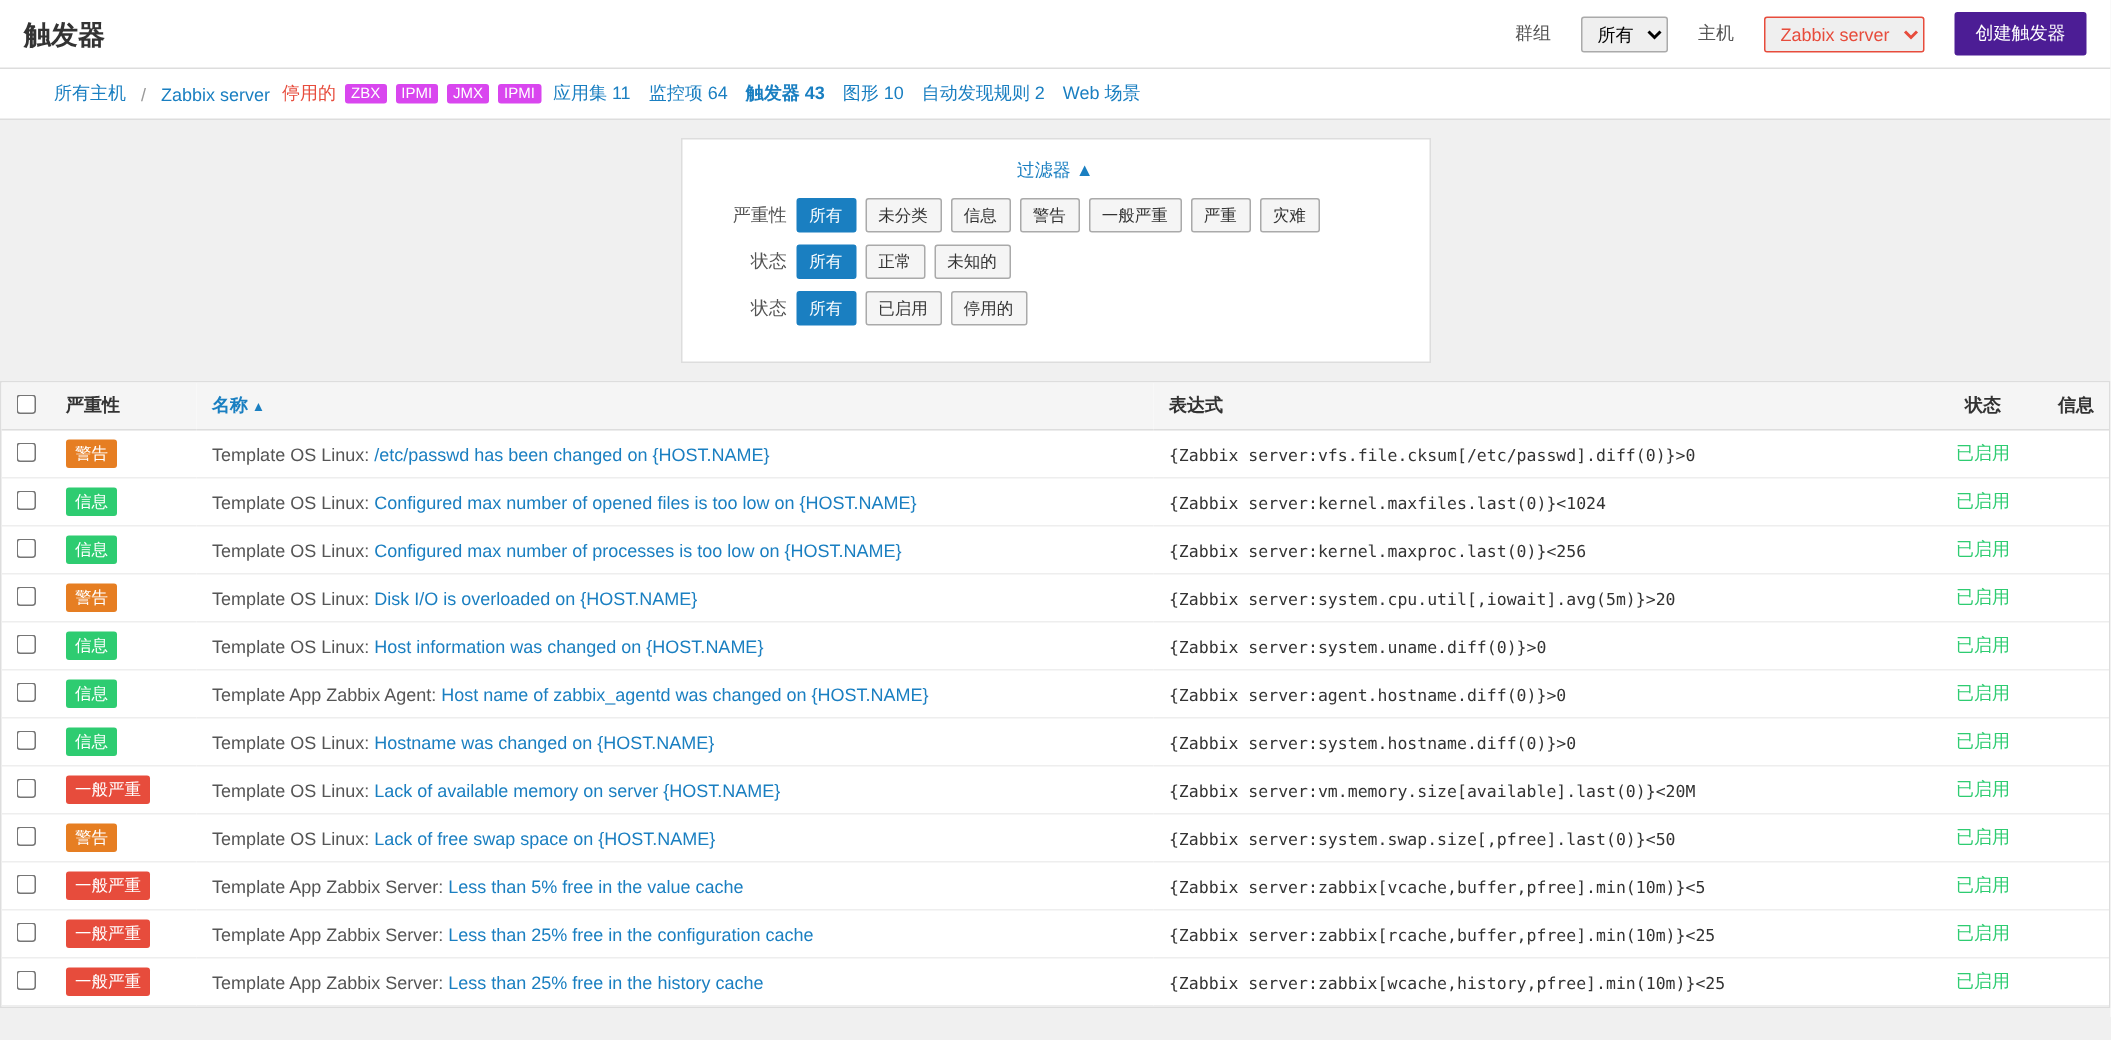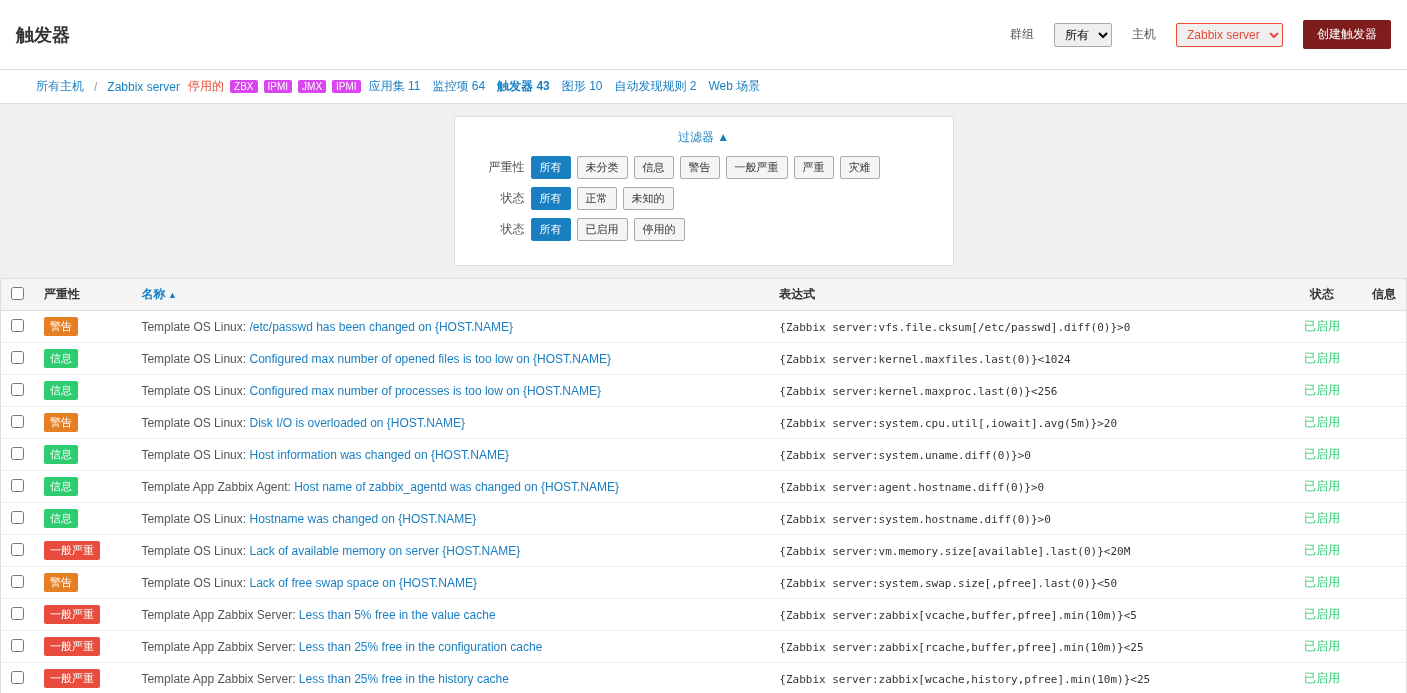--- a/index.html
+++ b/index.html
@@ -1,21 +1,21 @@
 <!DOCTYPE html>
 <html><head>
   <meta charset="utf-8">
   <style>
     * { box-sizing: border-box; margin: 0; padding: 0; }
     body { font-family: Arial, sans-serif; font-size: 12px; color: #333; background: #f0f0f0; }
 
     .top-bar {
       background: #fff;
       border-bottom: 1px solid #ddd;
-      padding: 20px 16px;
+      padding: 8px 16px;
       display: flex;
       align-items: center;
       justify-content: space-between;
     }
     .top-bar-title {
       font-size: 18px;
       font-weight: bold;
       color: #333;
     }
     .top-bar-right {
@@ -27,21 +27,21 @@
       font-size: 12px;
       color: #555;
     }
     .top-bar-right select {
       border: 1px solid #aaa;
       padding: 3px 6px;
       font-size: 12px;
       border-radius: 2px;
     }
     .create-btn {
-      background: #7f1d1d;
+      background: #4c1d95;
       color: #fff;
       border: none;
       padding: 6px 14px;
       font-size: 12px;
       border-radius: 2px;
       cursor: pointer;
     }
 
     .nav-bar {
       background: #fff;

